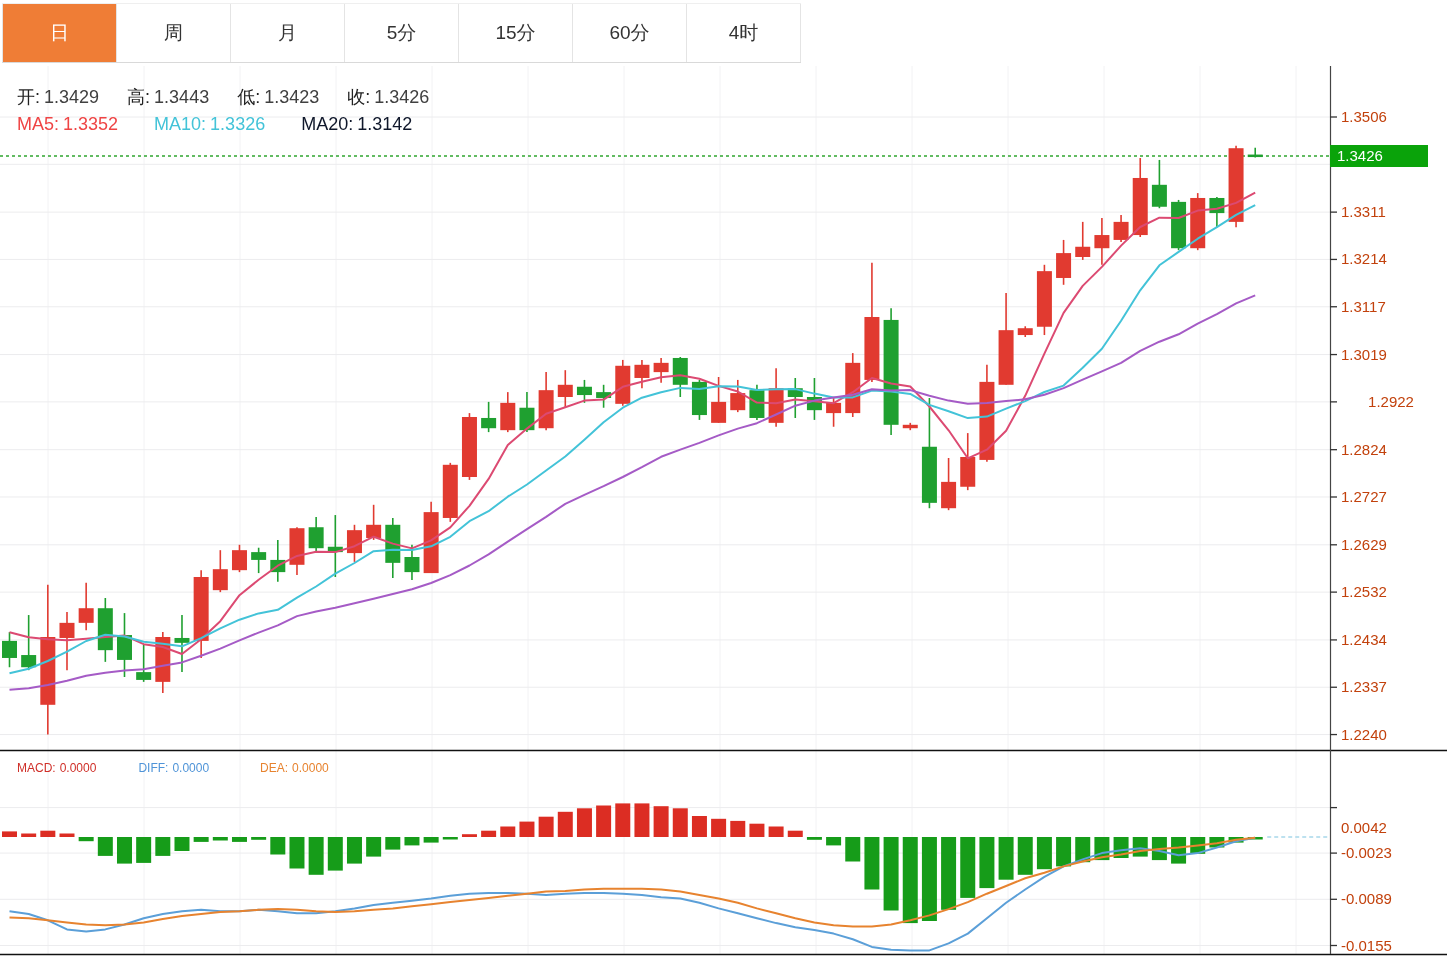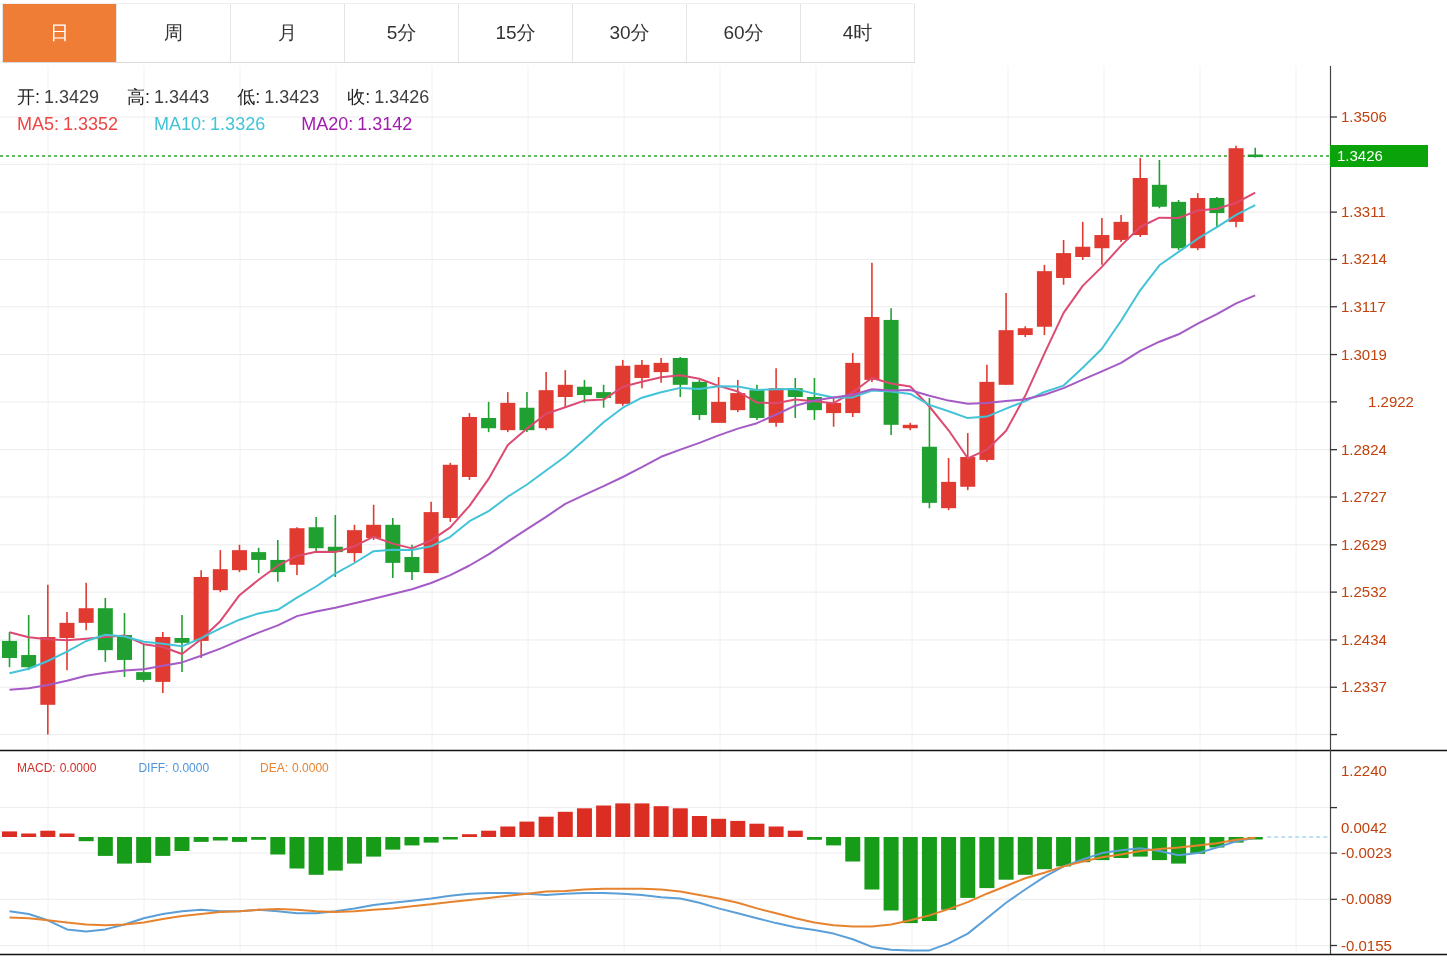--- a/index.html
+++ b/index.html
@@ -22,21 +22,20 @@
 </head>
 <body>
 
 <div class="app">
   <div class="tabbar">
       <div class="tab active" style="background: rgb(239, 125, 54);">日</div>
       <div class="tab">周</div>
       <div class="tab">月</div>
       <div class="tab">5分</div>
       <div class="tab">15分</div>
-      <div class="tab">30分</div>
       <div class="tab">60分</div>
       <div class="tab">4时</div>
     </div>
   <svg id="chart-svg" width="1447" height="971">
       <g>
         <line x1="48" y1="66" x2="48" y2="954" stroke="#f2f2f4" stroke-width="1"></line>
         <line x1="144" y1="66" x2="144" y2="954" stroke="#f2f2f4" stroke-width="1"></line>
         <line x1="240" y1="66" x2="240" y2="954" stroke="#f2f2f4" stroke-width="1"></line>
         <line x1="336" y1="66" x2="336" y2="954" stroke="#f2f2f4" stroke-width="1"></line>
         <line x1="432" y1="66" x2="432" y2="954" stroke="#f2f2f4" stroke-width="1"></line>
@@ -302,41 +301,41 @@
     </svg>
   <div class="legend-row legend-ohlc">
       <span><span class="lab">开:</span><span class="val" style="margin-left: 4px;">1.3429</span></span>
       <span><span class="lab">高:</span><span class="val" style="margin-left: 4px;">1.3443</span></span>
       <span><span class="lab">低:</span><span class="val" style="margin-left: 4px;">1.3423</span></span>
       <span><span class="lab">收:</span><span class="val" style="margin-left: 4px;">1.3426</span></span>
     </div>
   <div class="legend-row legend-ma">
       <span style="color: #ef4444;"><span class="lab">MA5:</span><span class="val" style="margin-left: 4px;">1.3352</span></span>
       <span style="color: rgb(67, 195, 216);"><span class="lab">MA10:</span><span class="val" style="margin-left: 4px;">1.3326</span></span>
-      <span style="color: #a21caf;"><span class="lab">MA20:</span><span class="val" style="margin-left: 4px;">1.3142</span></span>
+      <span style="color: #0f172a;"><span class="lab">MA20:</span><span class="val" style="margin-left: 4px;">1.3142</span></span>
     </div>
   <div class="legend-row legend-macd">
       <span style="color: rgb(207, 47, 40);"><span class="lab">MACD:</span><span class="val" style="margin-left: 4px;">0.0000</span></span>
       <span style="color: rgb(79, 148, 216);"><span class="lab">DIFF:</span><span class="val" style="margin-left: 4px;">0.0000</span></span>
       <span style="color: rgb(231, 131, 47); margin-left: 9px;"><span class="lab">DEA:</span><span class="val" style="margin-left: 4px;">0.0000</span></span>
     </div>
   <div id="price-labels">
       <div class="ylabel" style="top: 108px;">1.3506</div>
       <div class="ylabel" style="top: 203.121px;">1.3311</div>
       <div class="ylabel" style="top: 250.438px;">1.3214</div>
       <div class="ylabel" style="top: 297.754px;">1.3117</div>
       <div class="ylabel" style="top: 345.559px;">1.3019</div>
       <div class="ylabel" style="top: 392.875px; text-align: center;">1.2922</div>
       <div class="ylabel" style="top: 440.68px;">1.2824</div>
       <div class="ylabel" style="top: 487.996px;">1.2727</div>
       <div class="ylabel" style="top: 535.801px;">1.2629</div>
       <div class="ylabel" style="top: 583.117px;">1.2532</div>
       <div class="ylabel" style="top: 630.922px;">1.2434</div>
       <div class="ylabel" style="top: 678.238px;">1.2337</div>
-      <div class="ylabel" style="top: 762px;">1.2240</div>
+      <div class="ylabel" style="top: 726px;">1.2240</div>
     </div>
   <div id="macd-labels">
       <div class="ylabel" style="top: 819px;">0.0042</div>
       <div class="ylabel" style="top: 844.1px;">-0.0023</div>
       <div class="ylabel" style="top: 890.3px;">-0.0089</div>
       <div class="ylabel" style="top: 936.5px;">-0.0155</div>
     </div>
   <div class="price-tag" id="price-tag" style="top: 145.024px; background: rgb(10, 163, 10);">1.3426</div>
 </div>
 

